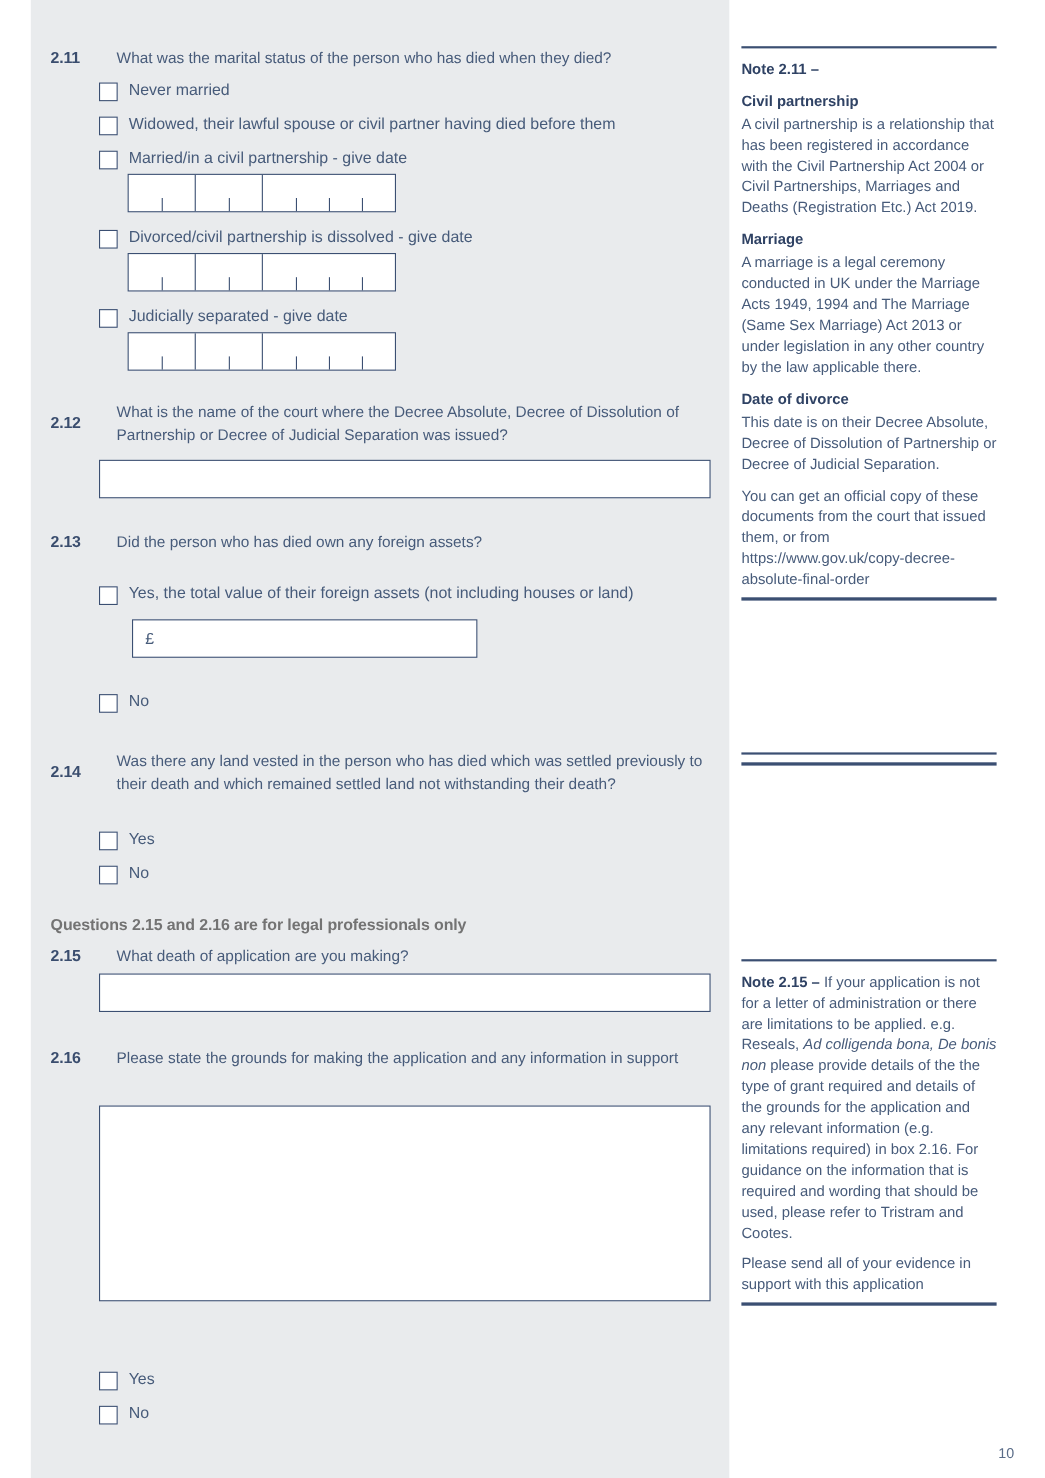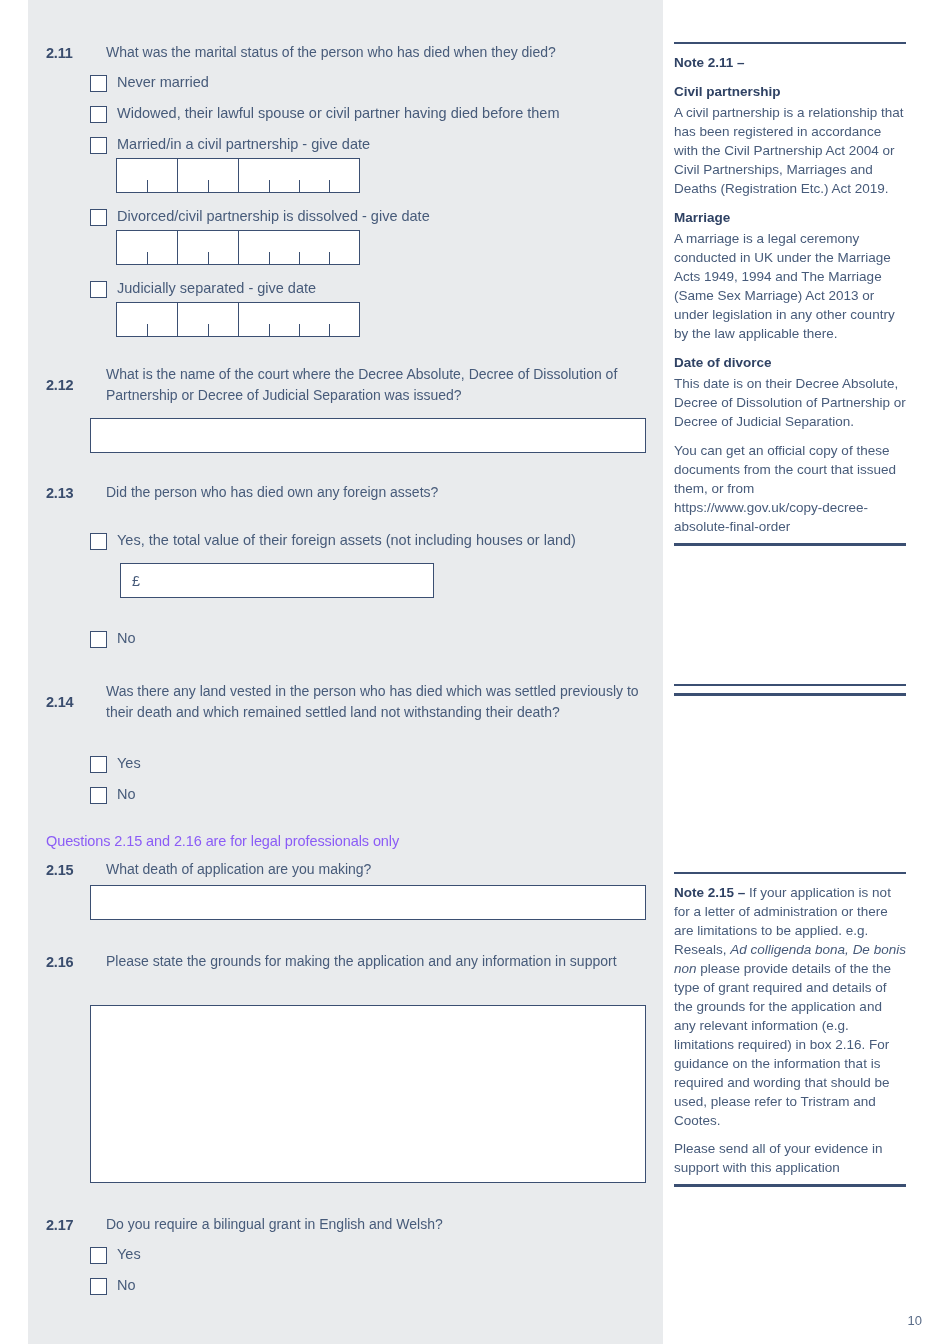--- a/index.html
+++ b/index.html
@@ -58,23 +58,23 @@
     letter-spacing: -0.2px;
   }
   .qtext {
     font-size: 14px;
     line-height: 21px;
     color: #475b7a;
   }
 
   .sectionhead {
     position: absolute;
-    font-weight: normal;
+    font-weight: bold;
     font-size: 14.5px;
-    color: #8b5cf6;
+    color: #737373;
     letter-spacing: -0.1px;
   }
 
   
   .opt {
     position: absolute;
     display: flex;
     align-items: flex-end;
   }
   .cbox {
@@ -339,24 +339,20 @@
 
     <div class="inputbox" style="left:62px; top:885px; width:556px; height:35px;"></div>
 
     <div class="qrow" style="left:18px; top:951px; width:590px;">
       <span class="qnum">2.16</span>
       <span class="qtext">Please state the grounds for making the application and any information in support</span>
     </div>
 
     <div class="inputbox" style="left:62px; top:1005px; width:556px; height:178px;"></div>
 
-    <div class="qrow" style="left:18px; top:1214px; width:590px;">
-      <span class="qnum">2.17</span>
-      <span class="qtext">Do you require a bilingual grant in English and Welsh?</span>
-    </div>
 
     <div class="opt" style="left:62px; top:1245px;">
       <span class="cbox"></span>
       <span class="optlabel">Yes</span>
     </div>
 
     <div class="opt" style="left:62px; top:1276px;">
       <span class="cbox"></span>
       <span class="optlabel">No</span>
     </div>

